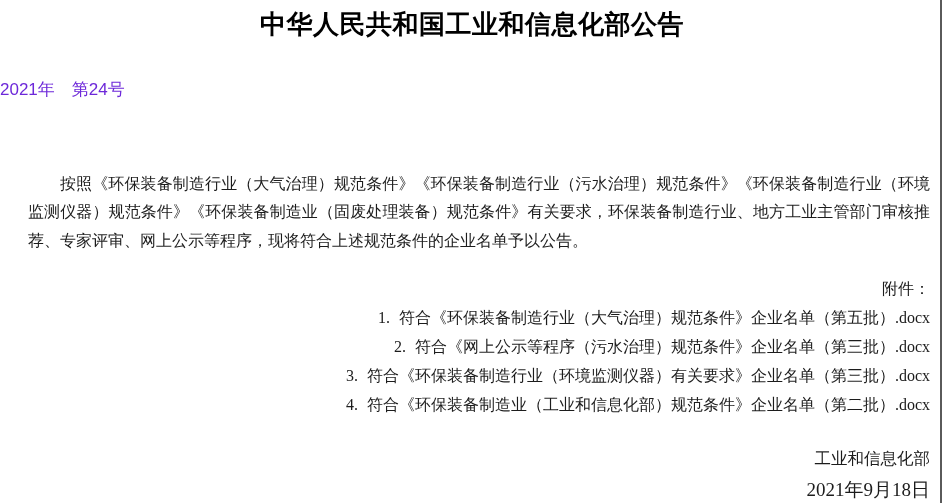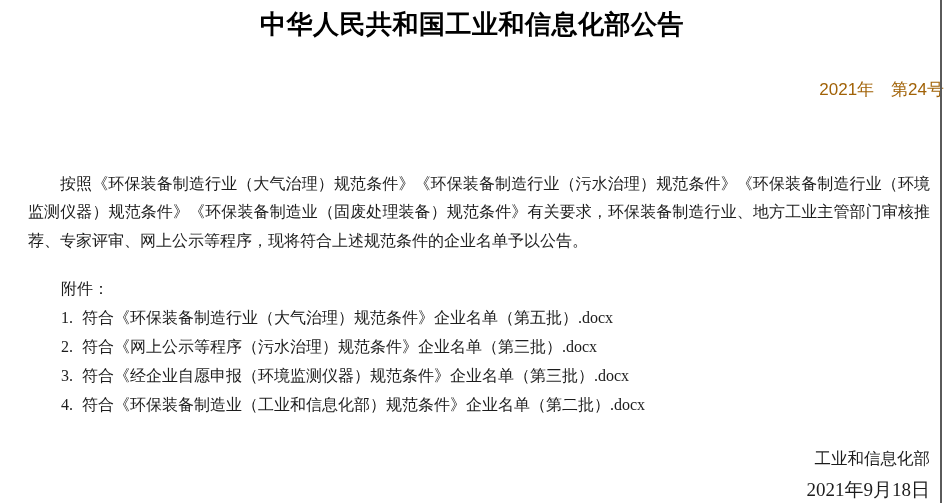--- a/index.html
+++ b/index.html
@@ -22,42 +22,43 @@
     font-family: "Liberation Sans", sans-serif;
     font-weight: 700;
     font-size: 26px;
     line-height: 31px;
     color: #000000;
     letter-spacing: 0.5px;
   }
   .issue-number {
     position: absolute;
     top: 80px; left: 0; width: 944px;
-    text-align: right;
+    text-align: left;
     font-family: "Liberation Sans", sans-serif;
     font-size: 17px;
     line-height: 20px;
-    color: #a16207;
+    color: #6d28d9;
   }
   .body-block {
     position: absolute;
     top: 170px; left: 28px; width: 902px;
     font-size: 16px;
     line-height: 28.3px;
     color: #1c1c1c;
   }
   .body-line { white-space: nowrap; }
   .body-line.justify { text-align: justify; text-align-last: justify; white-space: normal; }
   .body-line.first { text-indent: 2em; }
   .attachments-block {
     position: absolute;
     top: 274px; left: 61px; width: 869px;
     font-size: 16px;
     line-height: 29px;
     color: #1c1c1c;
+    text-align: right;
   }
   .attachment-row { white-space: nowrap; cursor: pointer; }
   .attachment-num { display: inline-block; margin-right: 9px; }
   .signature {
     position: absolute;
     top: 449px; right: 14px;
     text-align: right;
     font-size: 16.5px;
     line-height: 19px;
     color: #1c1c1c;
@@ -94,21 +95,21 @@
 
   <div class="attachments-block">
     <div class="attachments-label">附件：</div>
     <div class="attachment-row">
       <span class="attachment-num">1.</span><span>符合《环保装备制造行业（大气治理）规范条件》企业名单（第五批）.docx</span>
     </div>
     <div class="attachment-row">
       <span class="attachment-num">2.</span><span>符合《网上公示等程序（污水治理）规范条件》企业名单（第三批）.docx</span>
     </div>
     <div class="attachment-row">
-      <span class="attachment-num">3.</span><span>符合《经企业自愿申报（环境监测仪器）规范条件》企业名单（第三批）.docx</span>
+      <span class="attachment-num">3.</span><span>符合《环保装备制造行业（环境监测仪器）有关要求》企业名单（第三批）.docx</span>
     </div>
     <div class="attachment-row">
       <span class="attachment-num">4.</span><span>符合《环保装备制造业（工业和信息化部）规范条件》企业名单（第二批）.docx</span>
     </div>
   </div>
 
   <div class="signature">工业和信息化部</div>
   <div class="sign-date">2021年9月18日</div>
 
   <div class="right-edge-line"></div>

